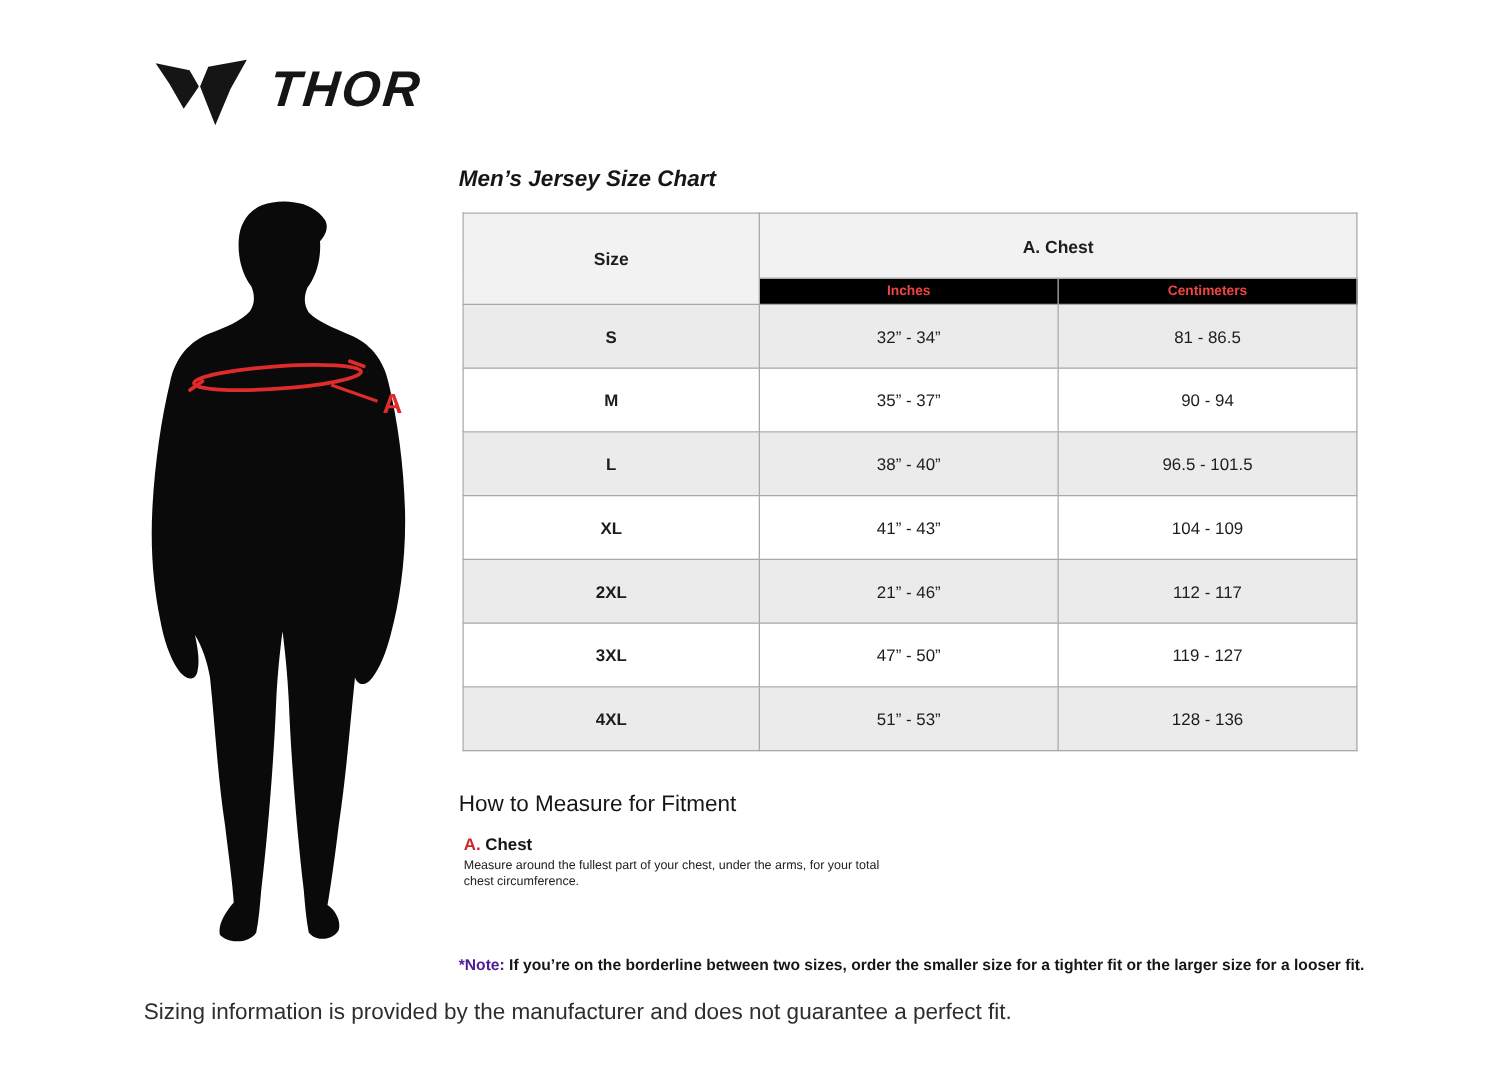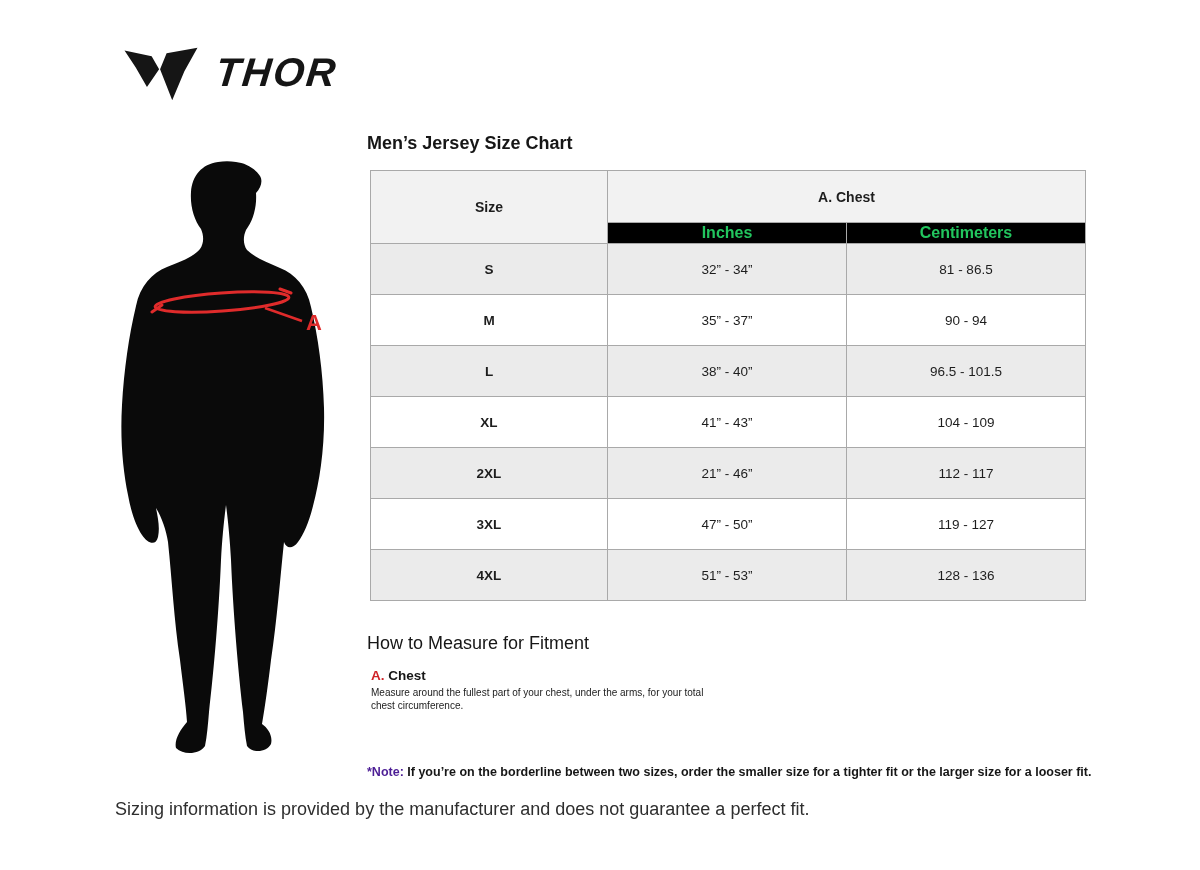--- a/index.html
+++ b/index.html
@@ -16,31 +16,31 @@
     margin-left: 14px; margin-top: 6px;
     font-size: 40px; font-weight: bold; font-style: italic;
     letter-spacing: 2px; color: #151515; transform: skewX(-6deg);
   }
 
   
   .figure-wrap { position: absolute; left: 110px; top: 150px; width: 250px; height: 620px; }
   .figure-wrap svg { width: 100%; height: 100%; }
 
   
-  .chart-title { position: absolute; left: 367px; top: 133px; font-size: 18px; font-weight: 800; color: #161616; }
+  .chart-title { position: absolute; left: 367px; top: 133px; font-size: 18px; font-weight: 800; color: #161616; font-style: italic; }
   .howto-title { position: absolute; left: 367px; top: 633px; font-size: 18px; font-weight: 400; color: #161616; }
 
   
   .table-wrap { position: absolute; left: 370px; top: 170px; }
   table { border-collapse: collapse; width: 715px; table-layout: fixed; padding-left: 44px; }
   th, td { border: 1px solid #a9a9a9; text-align: center; vertical-align: middle; }
   col.c-size { width: 237px; } col.c-in { width: 239px; } col.c-cm { width: 239px; }
   .size-hd, .group-hd { background: #f2f2f2; font-size: 14px; font-weight: bold; color: #1d1d1d; }
   .group-hd { height: 52px; }
-  .unit-hd { background: #000000; color: #22c55e; font-size: 16px; font-weight: bold; height: 21px; }
+  .unit-hd { background: #000000; color: #ef4444; font-size: 11px; font-weight: bold; height: 21px; }
   tbody tr { height: 51px; }
   tbody tr:nth-child(odd) { background: #ebebeb; }
   tbody tr:nth-child(even) { background: #ffffff; }
   td.sz { font-weight: bold; font-size: 13.5px; color: #1d1d1d; }
   td.val { font-size: 13.5px; color: #1d1d1d; text-align: center; }
 
   
   .measure-item { position: absolute; left: 371px; top: 668px; width: 360px; }
   .measure-head { font-size: 13.5px; font-weight: bold; color: #161616; }
   .measure-key { color: #cf2328; }

